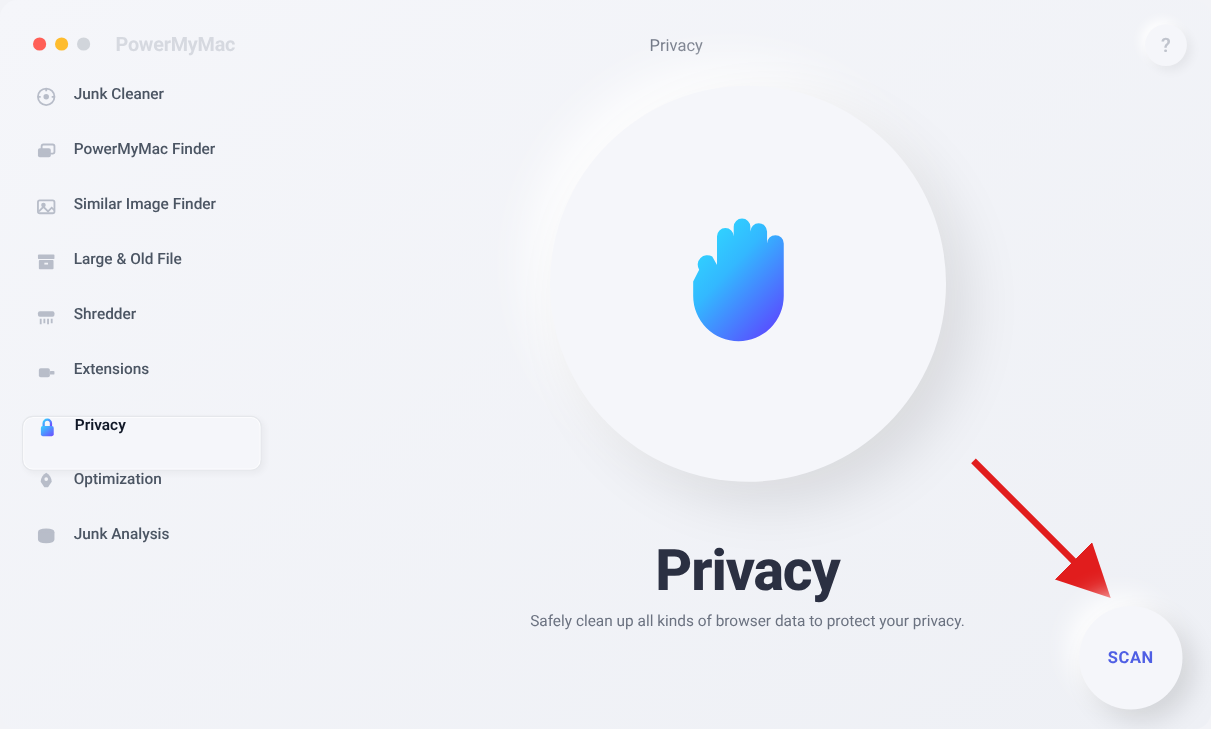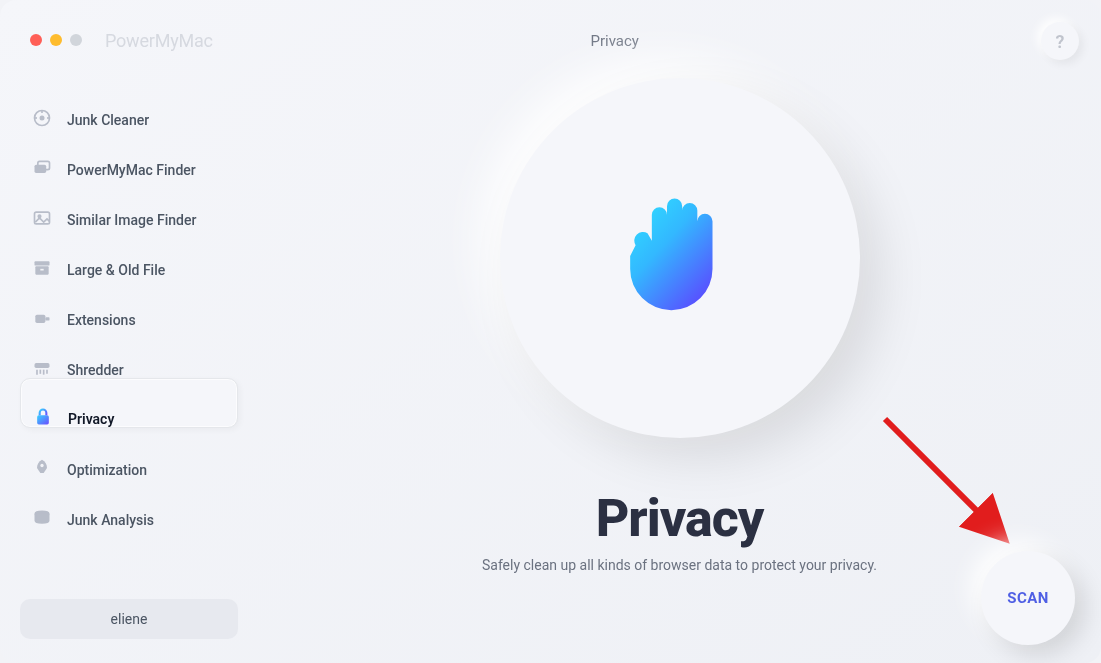--- a/index.html
+++ b/index.html
@@ -30,21 +30,21 @@
       width: 12px; height: 12px; border-radius: 50%;
     }
     .tl.red { background: #ff5f57; }
     .tl.yellow { background: #febc2e; }
     .tl.gray { background: #d1d5db; }
     .app-title {
       position: absolute;
       top: 30px;
       left: 105px;
       font-size: 18px;
-      font-weight: 400;
+      font-weight: 700;
       color: #d6d9e0;
       letter-spacing: -0.2px;
     }
     .header-title {
       position: absolute;
       top: 32px;
       left: 50%;
       transform: translateX(40px);
       font-size: 15px;
       color: #6b7280;
@@ -64,21 +64,21 @@
     .sidebar {
       width: 258px;
       padding-top: 78px;
       padding-left: 20px;
       padding-right: 20px;
       display: flex;
       flex-direction: column;
     }
     .sidebar-item {
       display: flex;
-      align-items: flex-end;
+      align-items: flex-start;
       gap: 15px;
       height: 50px;
       padding: 0 12px;
       border-radius: 10px;
       cursor: pointer;
       color: #4b5563;
       font-size: 14px;
       font-weight: 500;
     }
     .sidebar-item.active {
@@ -221,38 +221,38 @@
             <rect x="4" y="10" width="16" height="10" rx="1"></rect>
             <rect x="10" y="13" width="4" height="2" fill="#f2f3f7"></rect>
           </svg>
       </span>
       <span>Large &amp; Old File</span>
     </div>
 
     <div class="sidebar-item">
       <span class="icon-slot">
         <svg viewBox="0 0 24 24" fill="currentColor">
-            <rect x="4" y="8" width="12" height="10" rx="2"></rect>
-            <rect x="16" y="11" width="5" height="4" rx="1"></rect>
-          </svg>
-      </span>
-      <span>Extensions</span>
-    </div>
-
-    <div class="sidebar-item">
-      <span class="icon-slot">
-        <svg viewBox="0 0 24 24" fill="currentColor">
             <rect x="3" y="6" width="18" height="6" rx="2"></rect>
             <line x1="6" y1="14" x2="6" y2="20" stroke="currentColor" stroke-width="2"></line>
             <line x1="10" y1="14" x2="10" y2="19" stroke="currentColor" stroke-width="2"></line>
             <line x1="14" y1="14" x2="14" y2="20" stroke="currentColor" stroke-width="2"></line>
             <line x1="18" y1="14" x2="18" y2="19" stroke="currentColor" stroke-width="2"></line>
           </svg>
       </span>
       <span>Shredder</span>
+    </div>
+
+    <div class="sidebar-item">
+      <span class="icon-slot">
+        <svg viewBox="0 0 24 24" fill="currentColor">
+            <rect x="4" y="8" width="12" height="10" rx="2"></rect>
+            <rect x="16" y="11" width="5" height="4" rx="1"></rect>
+          </svg>
+      </span>
+      <span>Extensions</span>
     </div>
 
     <div class="sidebar-item active">
       <span class="icon-slot">
         <svg viewBox="0 0 24 24">
             <defs>
               <linearGradient id="gl" x1="0" y1="0" x2="1" y2="1">
                 <stop offset="0%" stop-color="#34d2ff"></stop>
                 <stop offset="100%" stop-color="#6d4bff"></stop>
               </linearGradient>
@@ -279,23 +279,20 @@
         <svg viewBox="0 0 24 24" fill="none" stroke="currentColor" stroke-width="2">
             <ellipse cx="12" cy="7" rx="8" ry="3" fill="currentColor"></ellipse>
             <path d="M4 7 V15 a8 3 0 0 0 16 0 V7" fill="currentColor"></path>
           </svg>
       </span>
       <span>Junk Analysis</span>
     </div>
 
     <div class="sidebar-spacer"></div>
 
-    <div class="user-chip">
-      <span>eliene</span>
-    </div>
   </div>
 
   <div class="main">
 
     <div class="medallion">
       <span class="hand-icon">
         <svg viewBox="0 0 100 120">
           <defs>
             <linearGradient id="hg" x1="0" y1="0" x2="0.8" y2="1">
               <stop offset="0%" stop-color="#2fe3ff"></stop>

